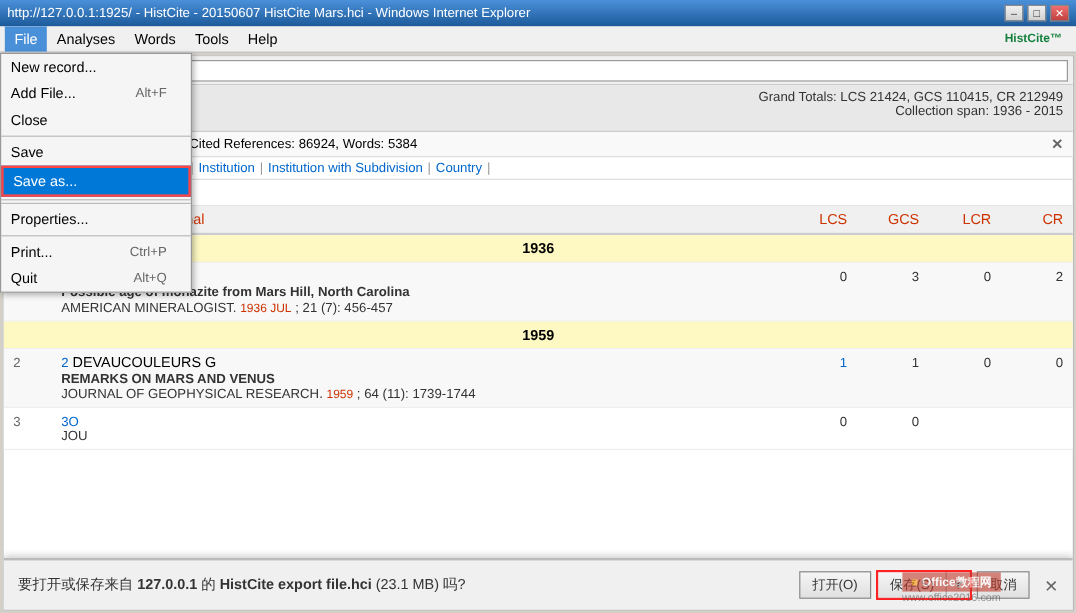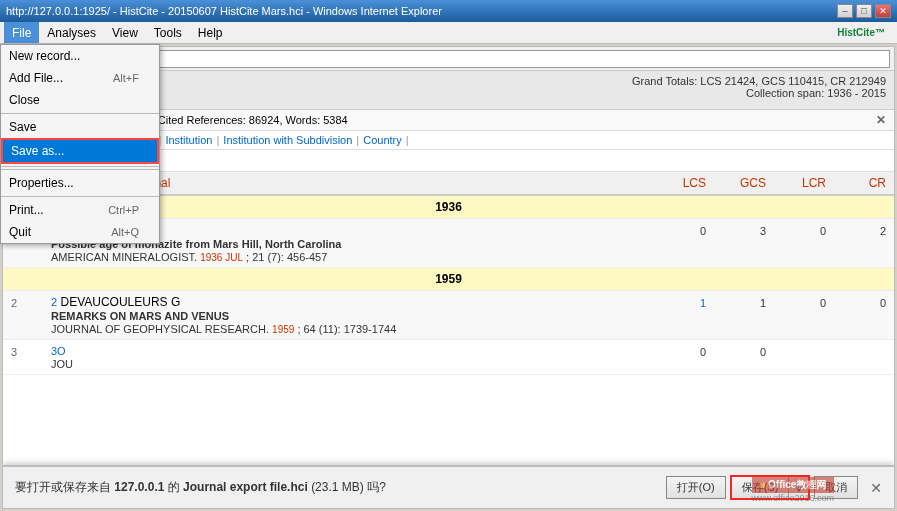--- a/index.html
+++ b/index.html
@@ -265,21 +265,21 @@
   <div class="title-bar-buttons">
     <div class="title-btn">–</div>
     <div class="title-btn">□</div>
     <div class="title-btn close">✕</div>
   </div>
 </div>
 
 <div class="menu-bar">
   <div class="menu-item active">File</div>
   <div class="menu-item">Analyses</div>
-  <div class="menu-item">View</div>
+  <div class="menu-item">Words</div>
   <div class="menu-item">Tools</div>
   <div class="menu-item">Help</div>
   <span class="histcite-brand">HistCite™</span>
 
   <div class="dropdown-overlay">
     <div class="dropdown-menu">
       <div class="dropdown-item">
         <span>New record...</span>
       </div>
       <div class="dropdown-item">
@@ -424,21 +424,21 @@
     <div class="cell-val">0</div>
     <div class="cell-val"></div>
     <div class="cell-val"></div>
   </div>
 
   <div class="download-dialog">
     <div class="dialog-text">
       <span>要打开或保存来自</span>
       <strong>127.0.0.1</strong>
       <span>的</span>
-      <strong>Journal export file.hci</strong>
+      <strong>HistCite export file.hci</strong>
       <span>(23.1 MB)</span>
       <span>吗?</span>
     </div>
     <div class="dialog-buttons">
       <button class="dialog-btn">打开(O)</button>
       <div class="dialog-btn-group">
         <button class="dialog-btn">保存(S)</button>
         <button class="dialog-btn">▼</button>
       </div>
       <button class="dialog-btn">取消</button>

